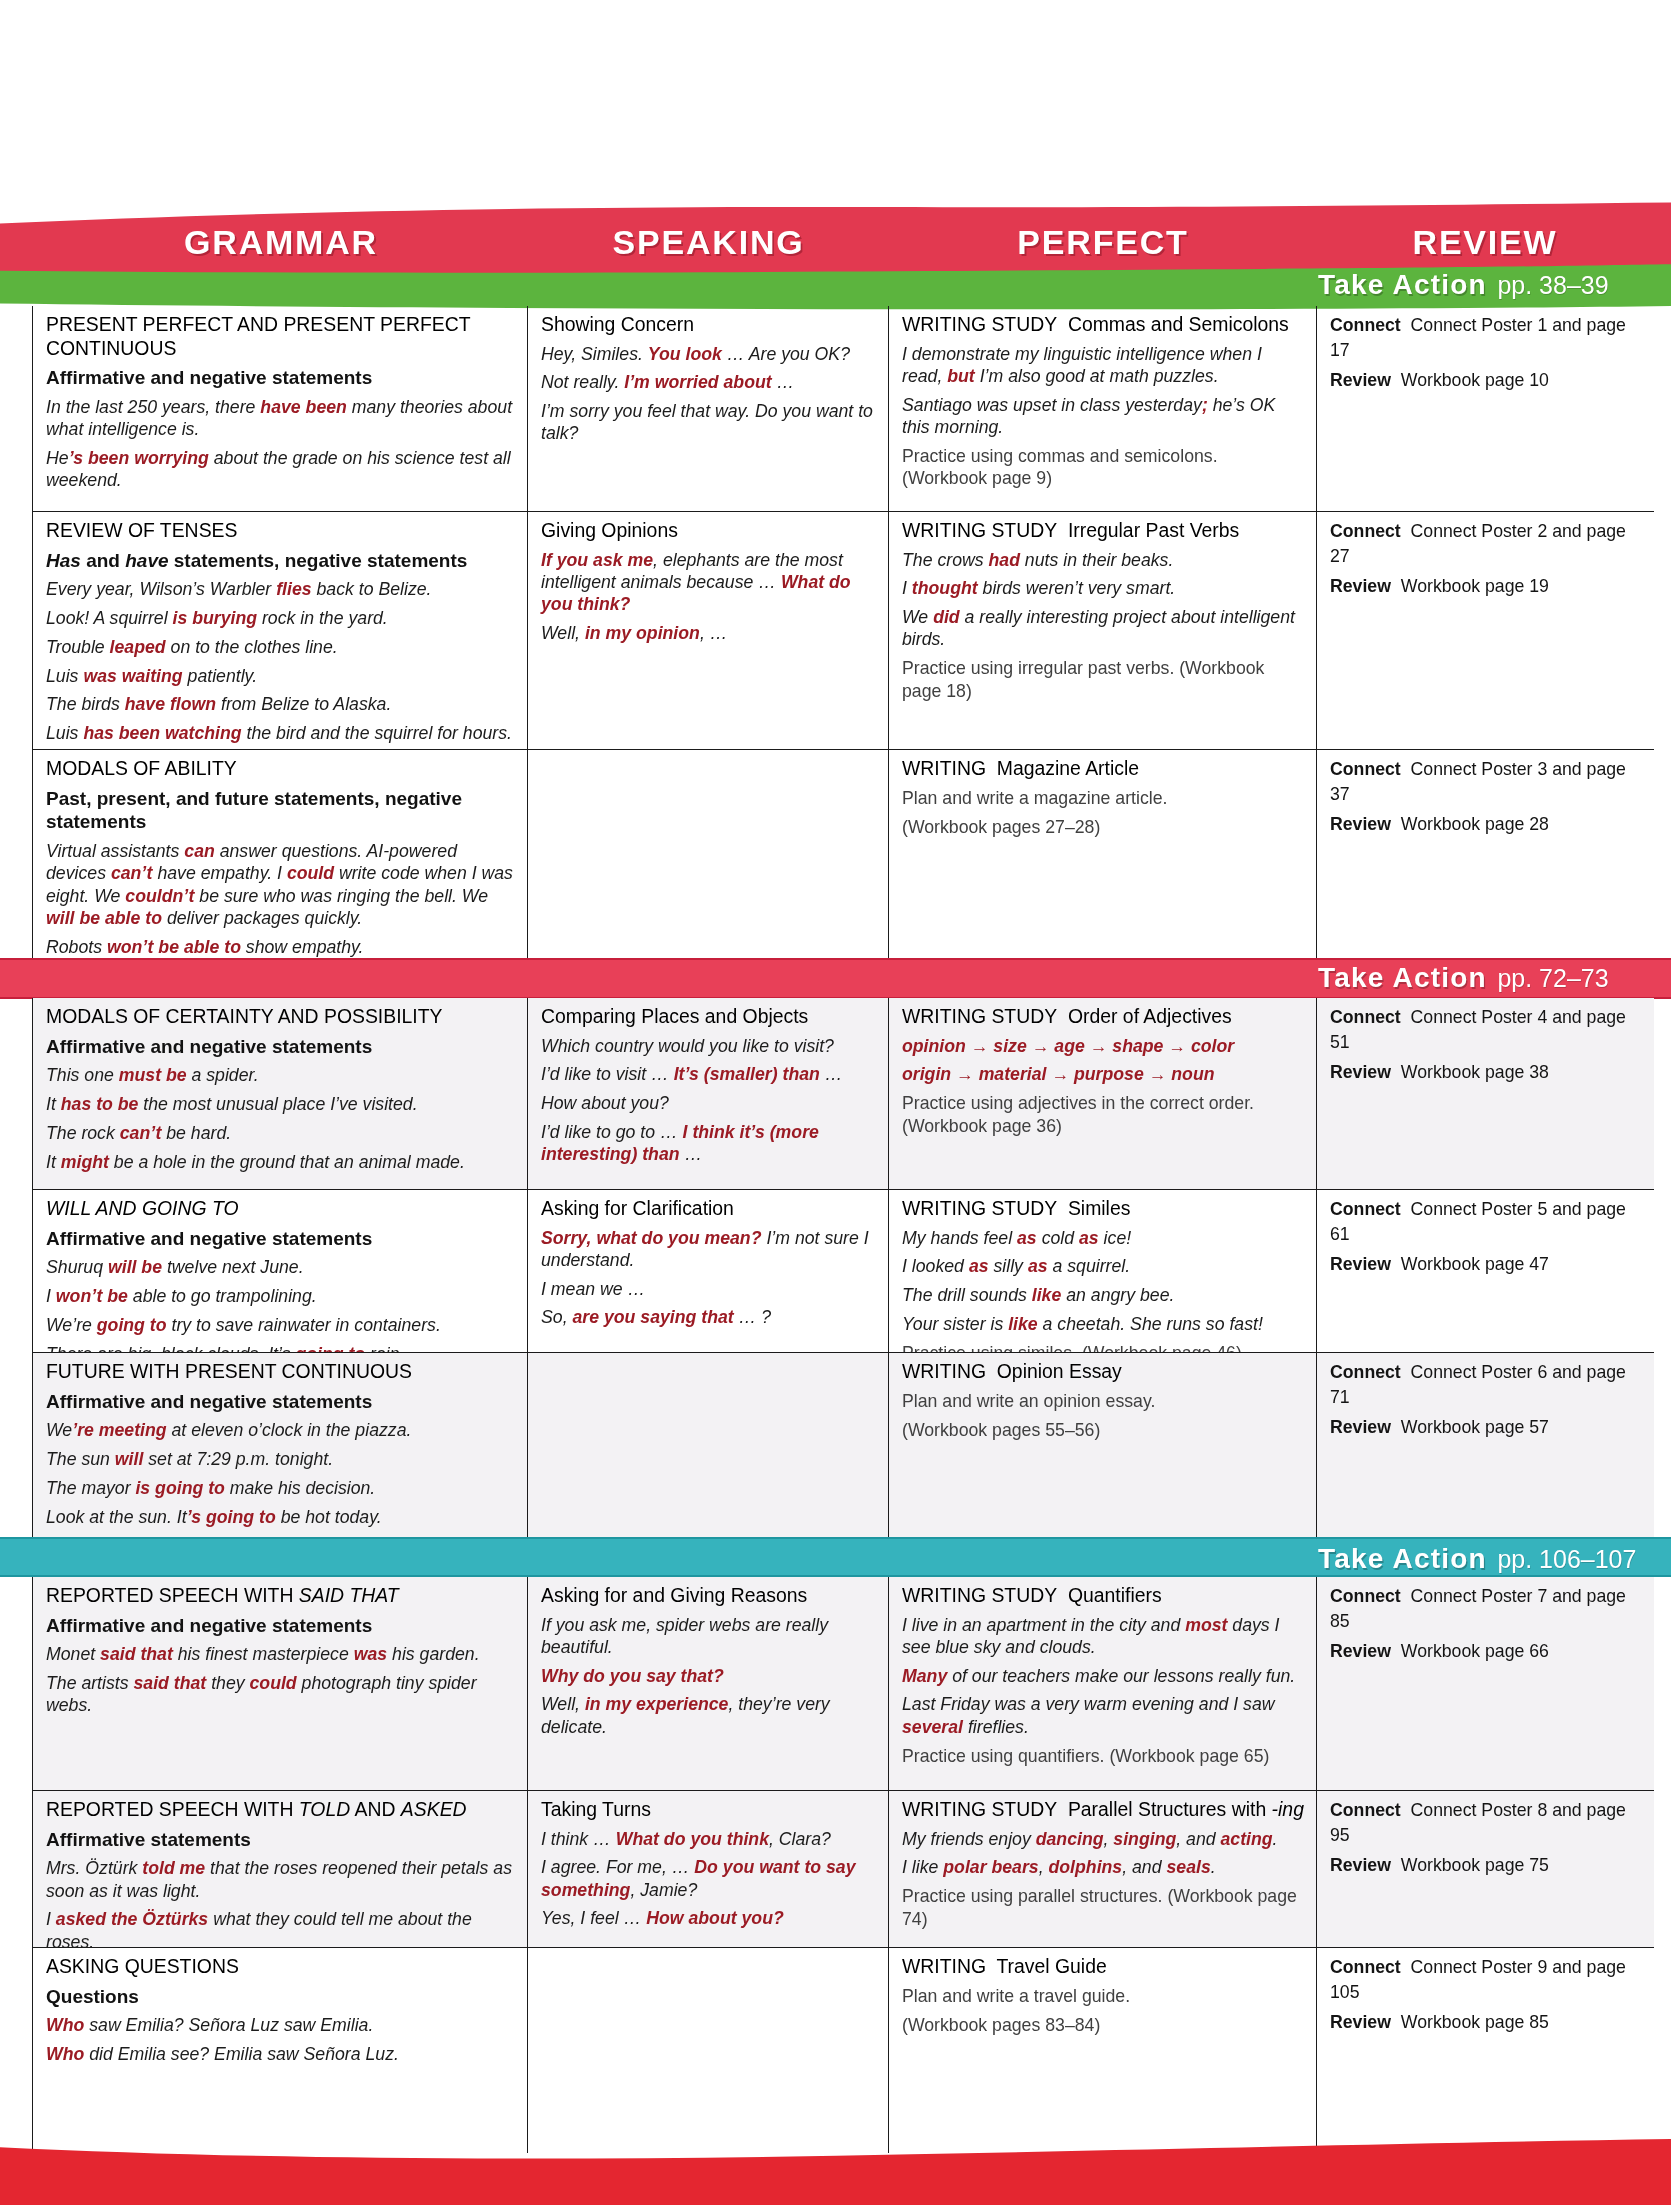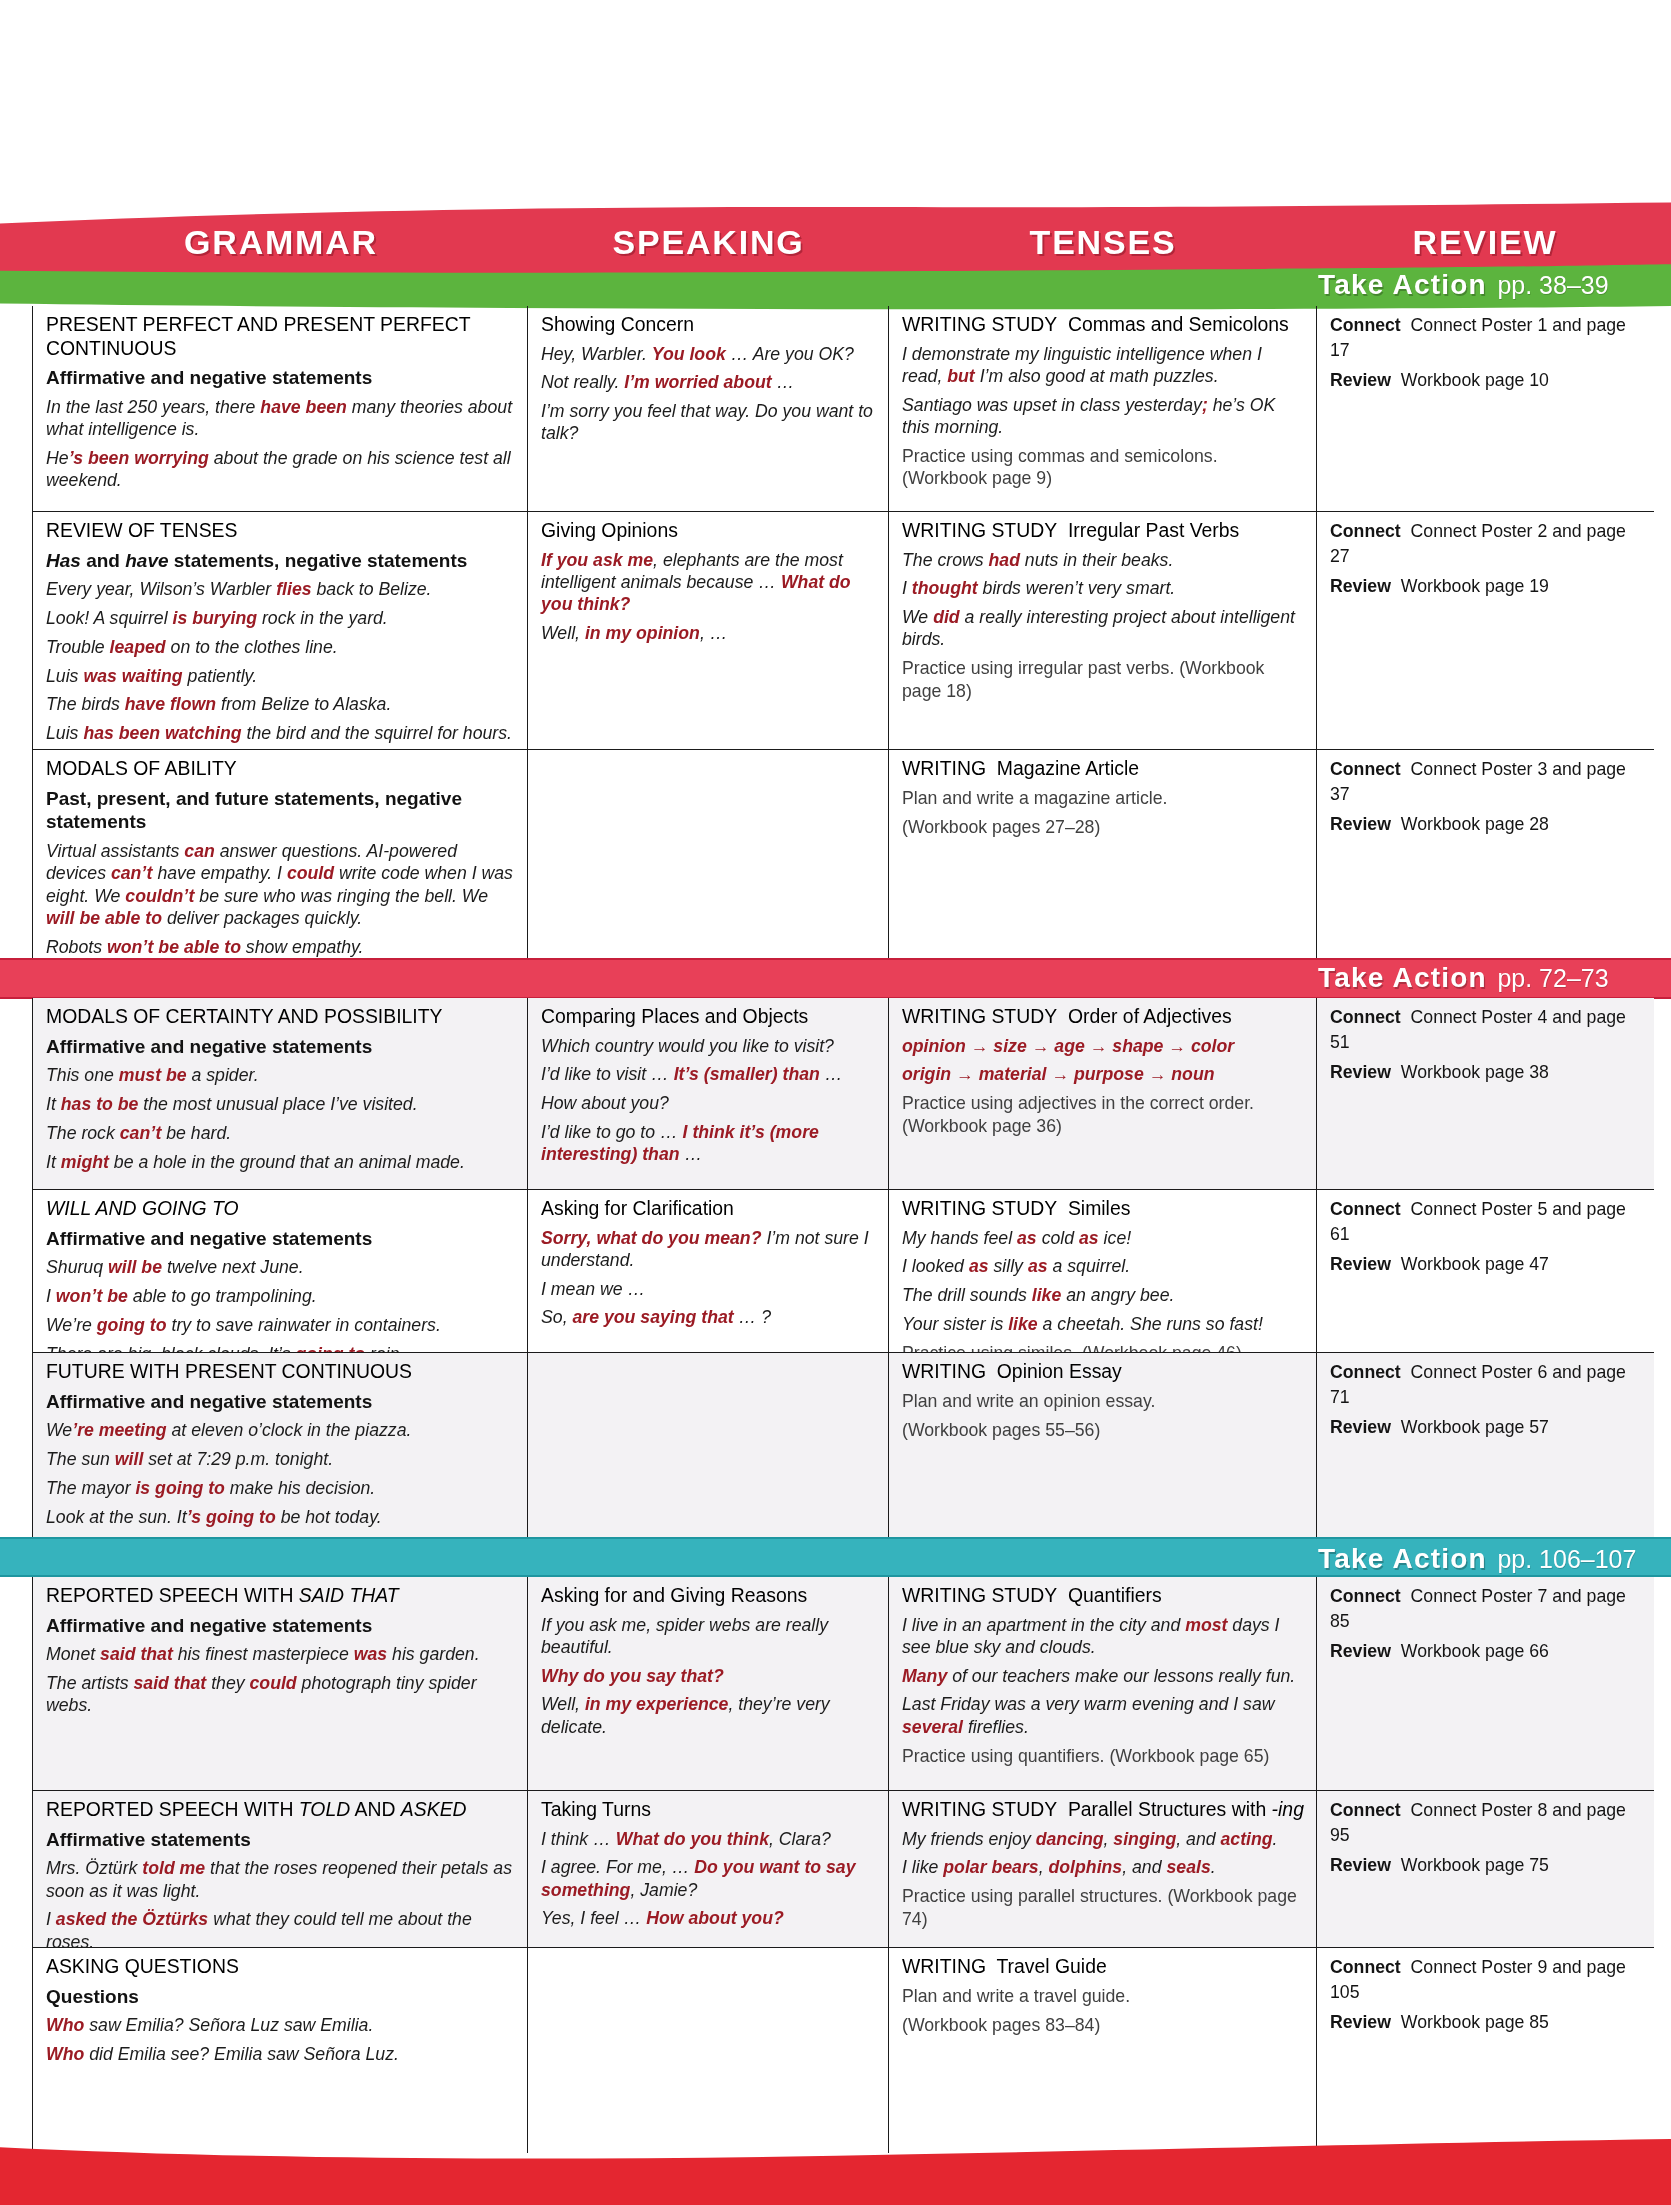--- a/index.html
+++ b/index.html
@@ -48,38 +48,38 @@
 
 <div class="page">
 
   <svg class="topband" width="1671" height="118" viewBox="0 0 2840 200" xmlns="http://www.w3.org/2000/svg">
     <path d="M0,50 C400,32 900,20 1500,22 C2000,24 2450,18 2840,14 L2840,128 C2000,136 800,140 0,134 Z" fill="#e23950"></path>
     <path d="M0,130 C800,138 1600,130 2150,127 C2500,125 2700,121 2840,119 L2840,190 C2100,200 800,196 0,186 Z" fill="#5cb43e"></path>
   </svg>
 
   <div class="colhead ch-grammar">GRAMMAR</div>
   <div class="colhead ch-speaking">SPEAKING</div>
-  <div class="colhead ch-writing">TENSES</div>
+  <div class="colhead ch-writing">PERFECT</div>
   <div class="colhead ch-review">REVIEW</div>
 
   <div class="takeaction ta-1">
     <span class="ta-title">Take Action</span><span class="ta-pages">pp. 38–39</span>
   </div>
 
   <div class="section sec-1">
     <div class="trow" style="height:205px;">
       <div class="cell">
           <div class="blk blk-h"><span>PRESENT PERFECT AND PRESENT PERFECT CONTINUOUS</span></div>
           <div class="blk blk-sh"><span>Affirmative and negative statements</span></div>
           <div class="blk blk-p"><span>In the last 250 years, there </span><span class="seg-r">have been</span><span> many theories about what intelligence is.</span></div>
           <div class="blk blk-p"><span>He</span><span class="seg-r">’s been worrying</span><span> about the grade on his science test all weekend.</span></div>
         </div>
       <div class="cell">
           <div class="blk blk-h"><span>Showing Concern</span></div>
-          <div class="blk blk-p"><span>Hey, Warbler. </span><span class="seg-r">You look</span><span> … Are you OK?</span></div>
+          <div class="blk blk-p"><span>Hey, Similes. </span><span class="seg-r">You look</span><span> … Are you OK?</span></div>
           <div class="blk blk-p"><span>Not really. </span><span class="seg-r">I’m worried about</span><span> …</span></div>
           <div class="blk blk-p"><span>I’m sorry you feel that way. Do you want to talk?</span></div>
         </div>
       <div class="cell">
           <div class="blk blk-h"><span>WRITING STUDY&nbsp; Commas and Semicolons</span></div>
           <div class="blk blk-p"><span>I demonstrate my linguistic intelligence when I read, </span><span class="seg-r">but</span><span> I’m also good at math puzzles.</span></div>
           <div class="blk blk-p"><span>Santiago was upset in class yesterday</span><span class="seg-r">;</span><span> he’s OK this morning.</span></div>
           <div class="blk blk-n"><span>Practice using commas and semicolons. (Workbook page 9)</span></div>
         </div>
       <div class="cell">

